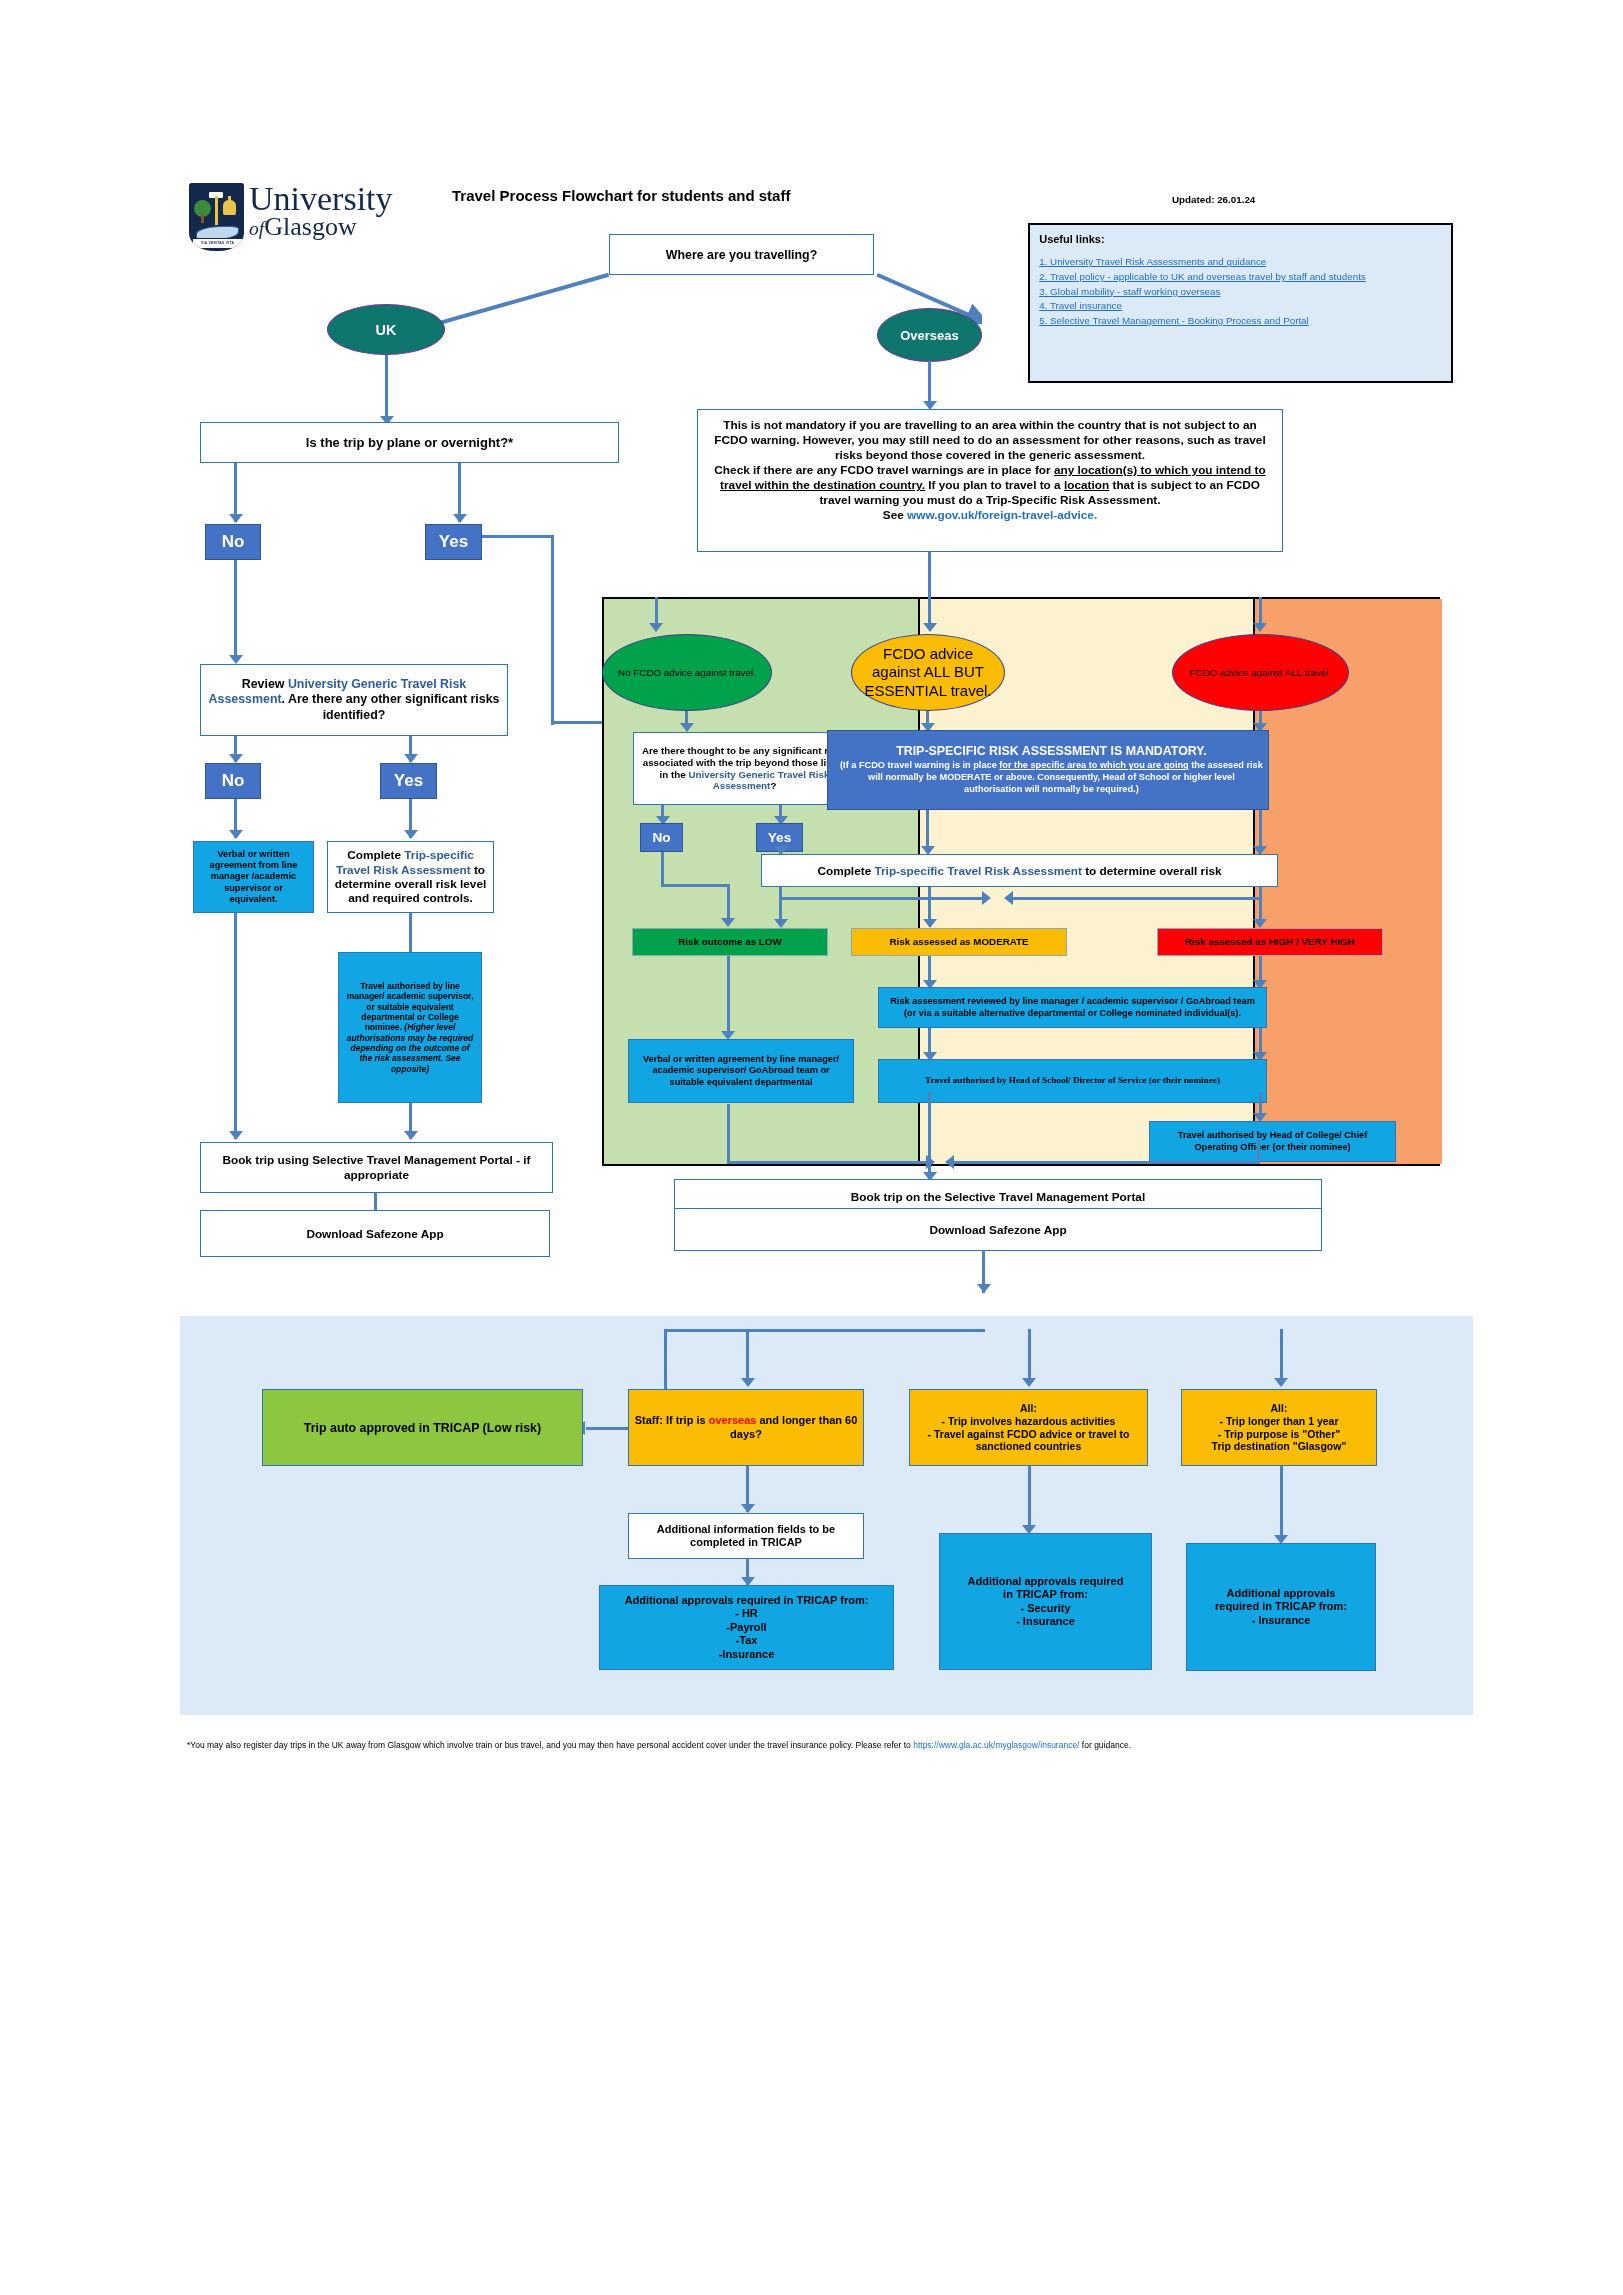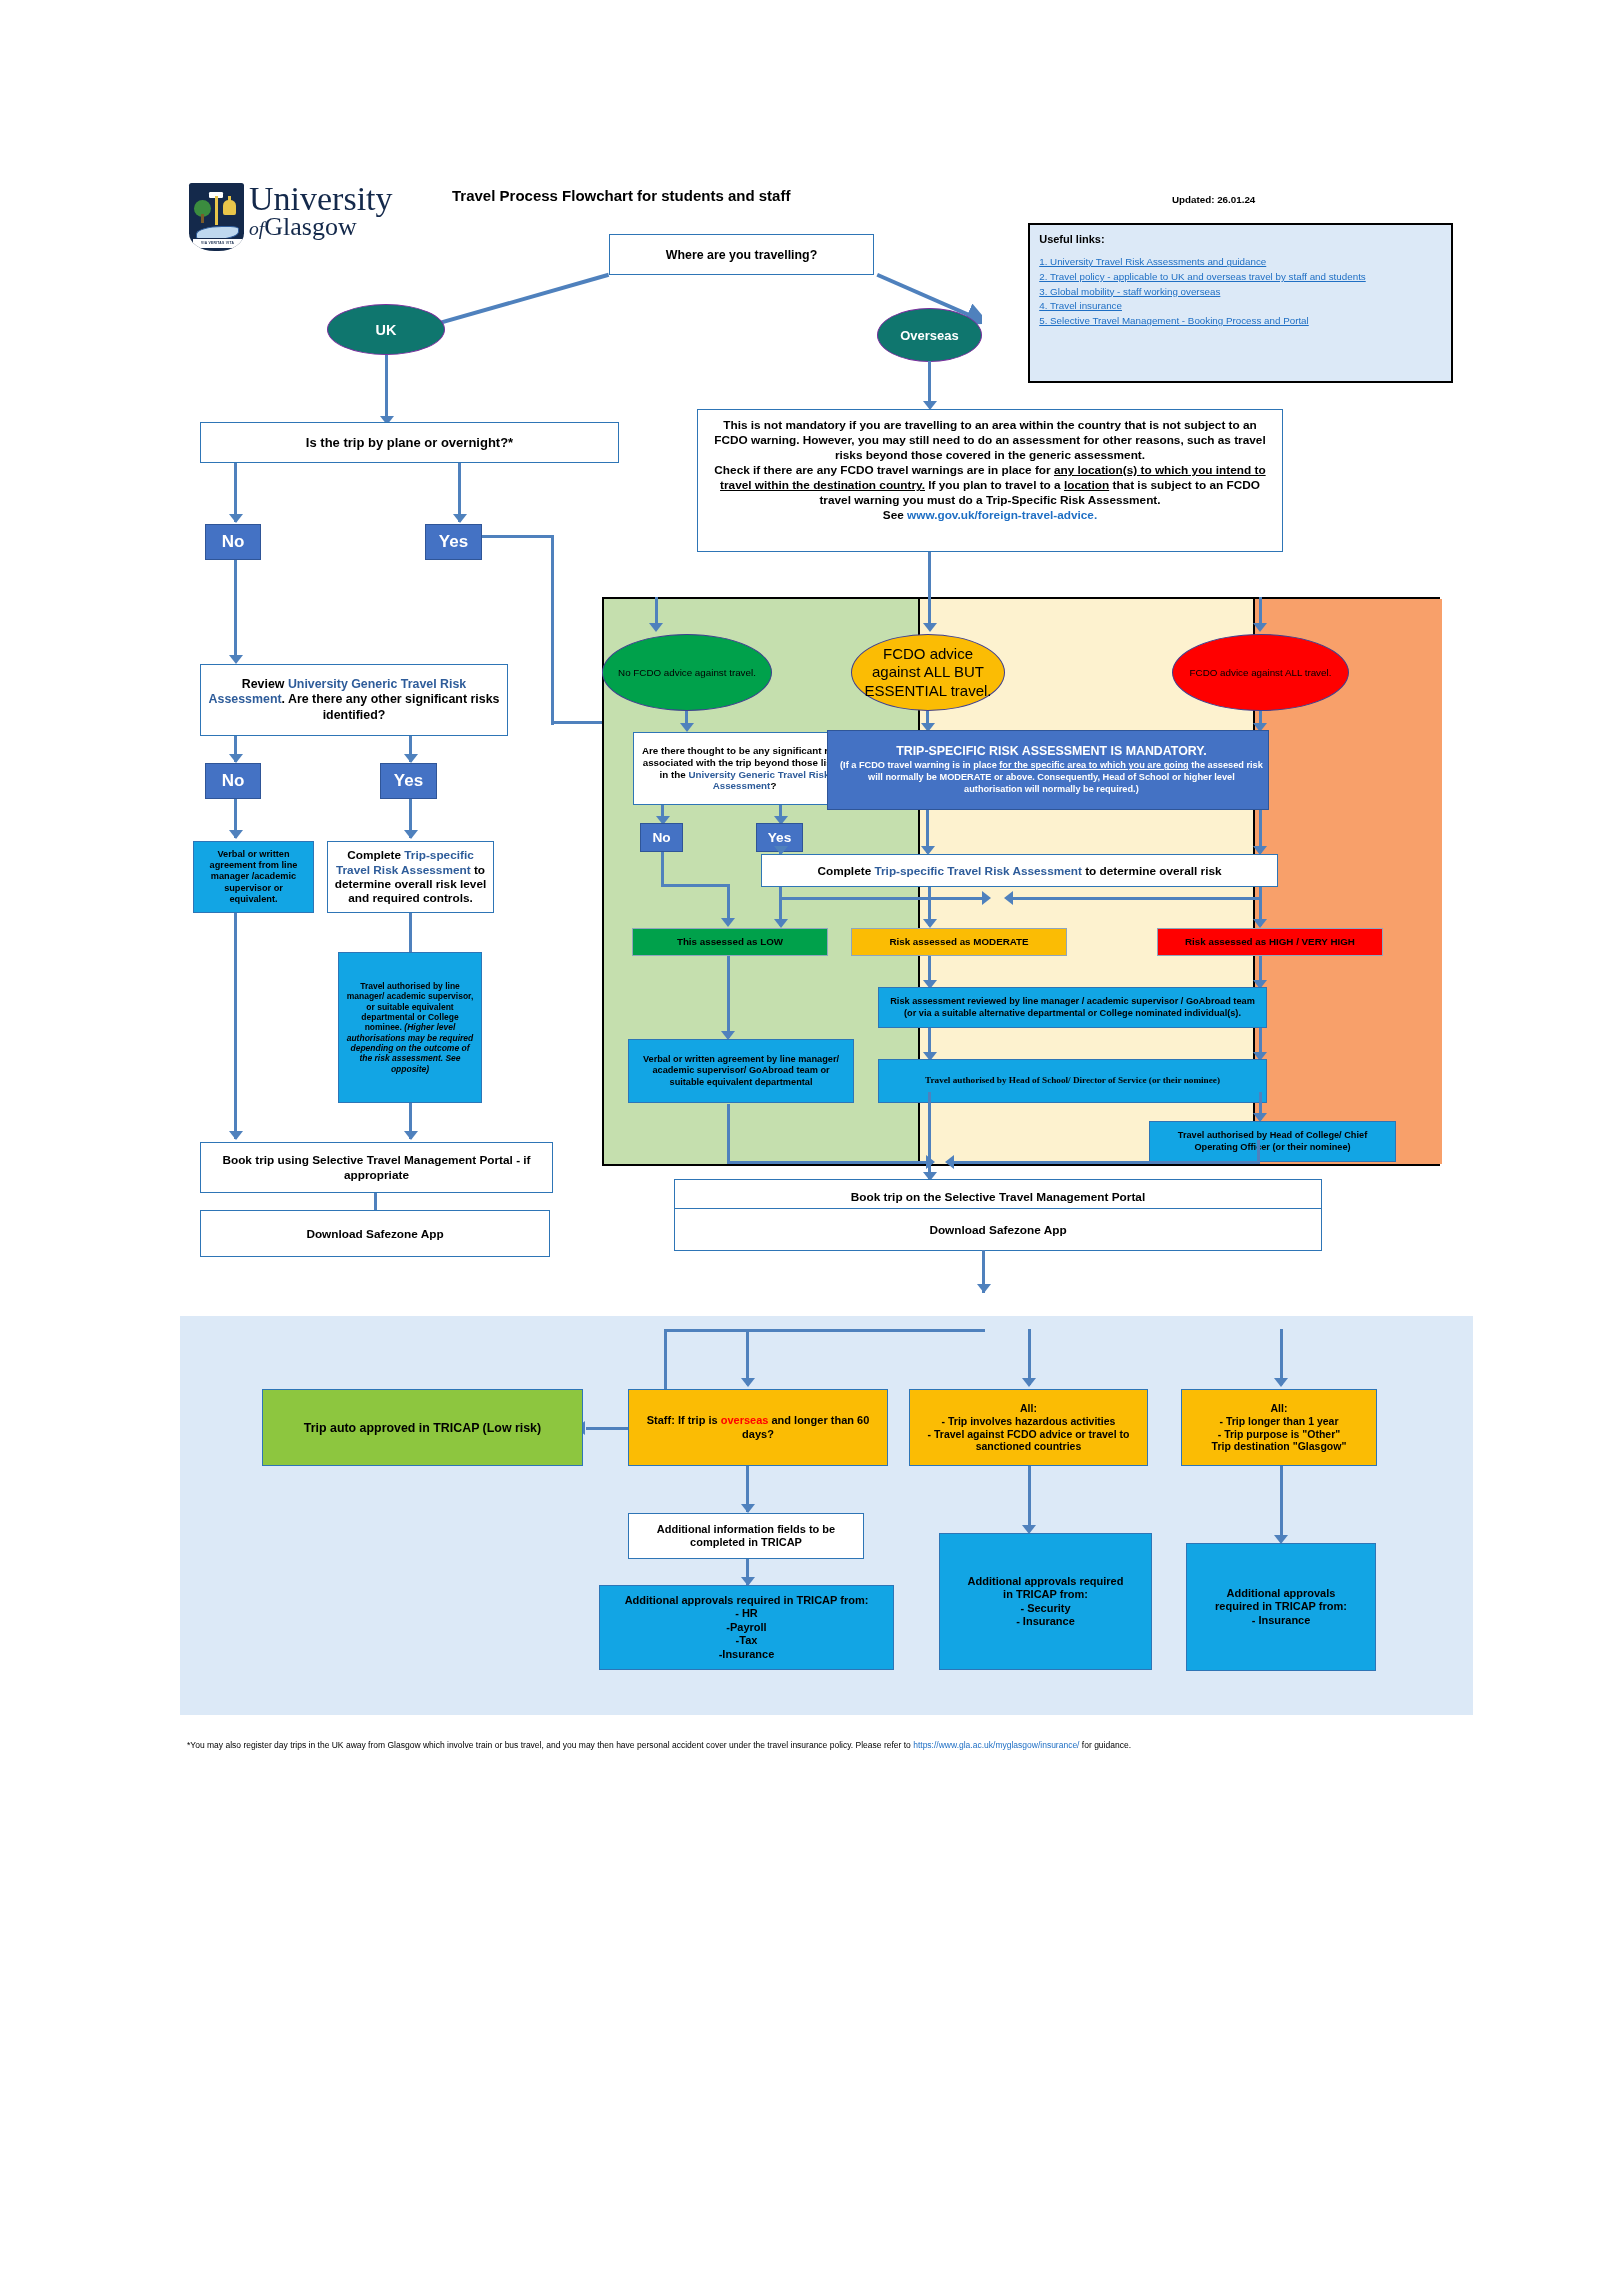--- a/index.html
+++ b/index.html
@@ -307,21 +307,21 @@
   <div class="ln hl" style="left:779px;top:897px;width:209px;"></div>
   <div class="arrow-r" style="left:982px;top:891px;"></div>
   <div class="ln hl" style="left:1011px;top:897px;width:249px;"></div>
   <div class="arrow-l" style="left:1004px;top:891px;"></div>
   <div class="ln vl" style="left:928px;top:887px;height:39px;"></div>
   <div class="arrow-d" style="left:923px;top:919px;"></div>
   <div class="ln vl" style="left:1259px;top:887px;height:39px;"></div>
   <div class="arrow-d" style="left:1253px;top:919px;"></div>
 
   <div class="abs box-green-bar ctr" style="left:632px;top:928px;width:196px;height:27.5px;font-size:9.8px;">
-    <span>This assessed as LOW</span>
+    <span>Risk outcome as LOW</span>
   </div>
   <div class="abs box-amber-bar ctr" style="left:851px;top:928px;width:216px;height:27.5px;font-size:9.8px;">
     <span>Risk assessed as MODERATE</span>
   </div>
   <div class="abs box-red-bar ctr" style="left:1157px;top:928px;width:226px;height:27.5px;font-size:9.8px;">
     <span>Risk assessed as HIGH / VERY HIGH</span>
   </div>
 
   <div class="ln vl" style="left:727px;top:956px;height:82px;"></div>
   <div class="arrow-d" style="left:721px;top:1031px;"></div>
@@ -389,21 +389,21 @@
     <span>Trip auto approved in TRICAP (Low risk)</span>
   </div>
 
   <div class="ln vl" style="left:746px;top:1329px;height:56px;"></div>
   <div class="arrow-d" style="left:741px;top:1378px;"></div>
   <div class="ln vl" style="left:1028px;top:1329px;height:56px;"></div>
   <div class="arrow-d" style="left:1022px;top:1378px;"></div>
   <div class="ln vl" style="left:1280px;top:1329px;height:56px;"></div>
   <div class="arrow-d" style="left:1274px;top:1378px;"></div>
 
-  <div class="abs box-amber ctr" style="left:628px;top:1389px;width:260px;height:77px;font-size:11px;">
+  <div class="abs box-amber ctr" style="left:628px;top:1389px;width:236px;height:77px;font-size:11px;">
     <span class="pad">
       <span>Staff: If trip is </span><span class="accent-red">overseas</span><span> and longer than 60 days?</span>
     </span>
   </div>
 
   <div class="abs box-amber ctr" style="left:909px;top:1389px;width:239px;height:77px;font-size:10.5px;">
     <div class="pad" style="text-align:center;">
       <div>All:</div>
       <div>- Trip involves hazardous activities</div>
       <div>- Travel against FCDO advice or travel to sanctioned countries</div>

